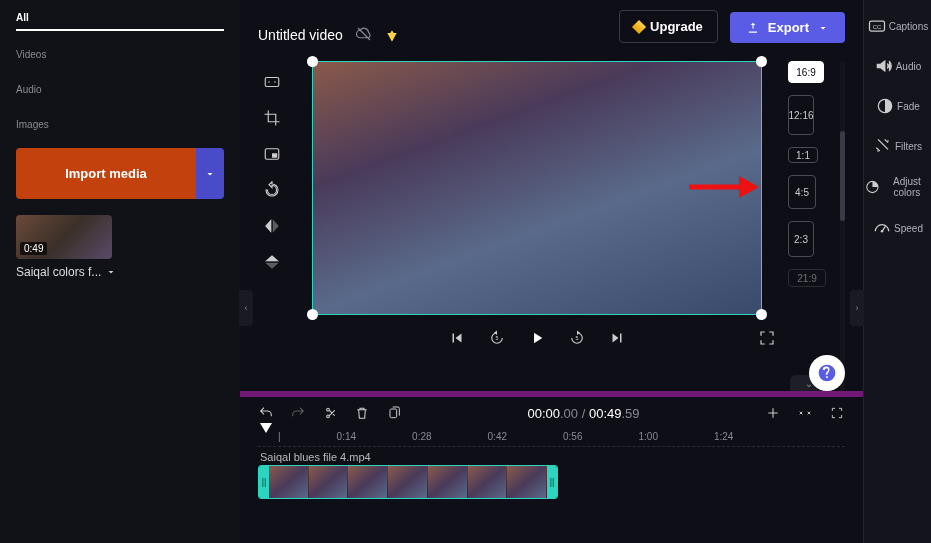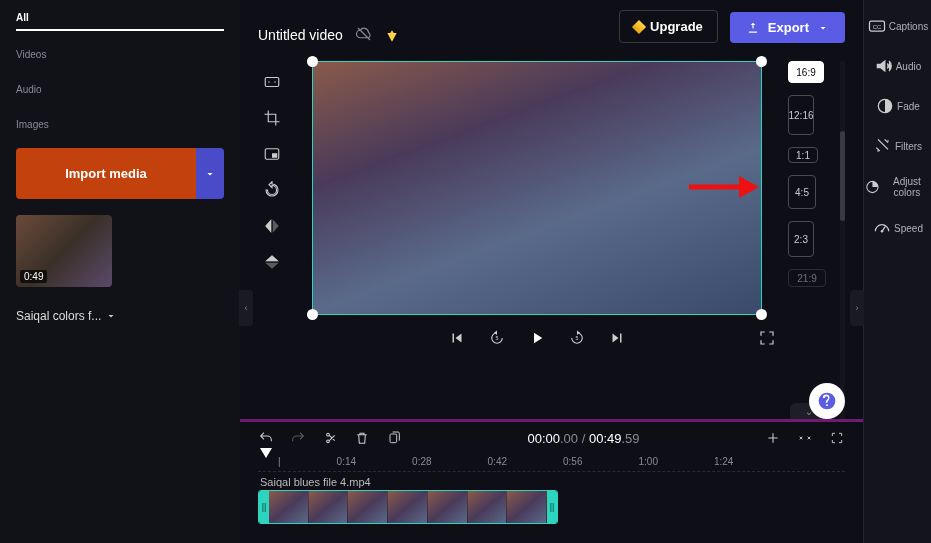--- a/index.html
+++ b/index.html
@@ -5,21 +5,21 @@
 * { margin: 0; padding: 0; box-sizing: border-box; }
 body { font-family: -apple-system, BlinkMacSystemFont, "Segoe UI", sans-serif; background: #0e0e16; color: #fff; overflow: hidden; width: 931px; height: 543px; }
 .app { display: flex; height: 543px; }
 .sidebar { width: 240px; background: #111118; padding: 12px 16px; flex-shrink: 0; }
 .tabs { display: flex; gap: 18px; margin-bottom: 12px; font-size: 10px; flex-direction: column; }
 .tab { color: #8a8a95; cursor: pointer; padding-bottom: 6px; }
 .tab.active { color: #fff; font-weight: 600; border-bottom: 2px solid #fff; }
 .import-row { display: flex; margin-bottom: 16px; }
 .import-btn { flex: 1; background: #c2410c; color: #fff; border: none; padding: 18px; font-size: 13px; font-weight: 600; border-radius: 4px 0 0 4px; cursor: pointer; }
 .import-dd { width: 28px; background: #4a4bc8; border: none; border-radius: 0 4px 4px 0; cursor: pointer; color: #fff; display: flex; align-items: center; justify-content: center; }
-.media-thumb { width: 96px; height: 72px; background: linear-gradient(135deg, #6b4a3a 0%, #3a3028 50%, #5a4a6a 100%); border-radius: 4px; position: relative; margin-bottom: 22px; }
+.media-thumb { width: 96px; height: 44px; background: linear-gradient(135deg, #6b4a3a 0%, #3a3028 50%, #5a4a6a 100%); border-radius: 4px; position: relative; margin-bottom: 6px; }
 .thumb-dur { position: absolute; bottom: 4px; left: 4px; background: rgba(0,0,0,.7); padding: 1px 4px; font-size: 10px; border-radius: 2px; }
 .media-name { font-size: 12px; color: #ddd; display: flex; align-items: center; gap: 4px; }
 .main { flex: 1; display: flex; flex-direction: column; position: relative; }
 .topbar { display: flex; align-items: flex-end; padding: 10px 18px; gap: 12px; }
 .title-inp { font-size: 14px; color: #fff; font-weight: 500; }
 .topbar-spacer { flex: 1; }
 .upgrade-btn { background: transparent; border: 1px solid #3a3a46; color: #fff; padding: 8px 14px; border-radius: 4px; font-size: 13px; font-weight: 600; display: flex; align-items: center; gap: 6px; cursor: pointer; }
 .export-btn { background: #5b5ce5; border: none; color: #fff; padding: 8px 16px; border-radius: 4px; font-size: 13px; font-weight: 600; display: flex; align-items: center; gap: 8px; cursor: pointer; }
 .canvas-area { flex: 1; display: flex; padding: 8px 18px 0; gap: 12px; position: relative; }
 .tool-col { display: flex; flex-direction: column; gap: 18px; padding-top: 12px; align-items: center; width: 28px; }
@@ -29,21 +29,21 @@
 .handle { width: 11px; height: 11px; background: #fff; border-radius: 50%; position: absolute; }
 .handle.tl { top: -6px; left: -6px; } .handle.tr { top: -6px; right: -6px; }
 .handle.bl { bottom: -6px; left: -6px; } .handle.br { bottom: -6px; right: -6px; }
 .arrow { position: absolute; right: 2px; top: 110px; }
 .aspect-col { display: flex; flex-direction: column; gap: 12px; width: 40px; position: relative; }
 .aspect-chip { border: 1px solid #4a4a55; border-radius: 4px; font-size: 10px; color: #ccc; display: flex; align-items: center; justify-content: center; cursor: pointer; }
 .aspect-chip.active { background: #fff; color: #000; border-color: #fff; }
 .playbar { display: flex; align-items: center; justify-content: center; gap: 22px; padding: 14px 0; }
 .playbar svg { width: 18px; height: 18px; cursor: pointer; }
 .fs-btn { position: absolute; right: 0; }
-.timeline { height: 124px; border-top: 3px solid #701a75; padding: 8px 18px 0; }
+.timeline { height: 152px; border-top: 6px solid #701a75; padding: 8px 18px 0; }
 .tl-toolbar { display: flex; align-items: center; gap: 16px; }
 .tl-toolbar svg { width: 16px; height: 16px; cursor: pointer; }
 .tl-time { flex: 1; text-align: center; font-size: 13px; font-variant-numeric: tabular-nums; color: #fff; }
 .tl-ticks { display: flex; font-size: 10px; color: #8a8a95; margin-top: 10px; gap: 56px; padding-left: 20px; border-bottom: 1px dashed #2a2a35; padding-bottom: 4px; position: relative; }
 .playhead { position: absolute; left: 2px; top: -8px; width: 0; height: 0; border-left: 6px solid transparent; border-right: 6px solid transparent; border-top: 10px solid #fff; }
 .tl-label { font-size: 11px; color: #bbb; margin: 4px 0 2px 2px; }
 .clip { height: 34px; width: 300px; border: 1px solid #2dd4bf; border-radius: 3px; display: flex; overflow: hidden; position: relative; }
 .clip-handle { width: 10px; background: #2dd4bf; display: flex; align-items: center; justify-content: center; color: #0a3a35; font-size: 9px; }
 .clip-frames { flex: 1; display: flex; }
 .frame { flex: 1; background: linear-gradient(140deg, #8a5a4a 0%, #4a3a5a 50%, #5a6a8a 100%); border-right: 1px solid rgba(0,0,0,.3); }

